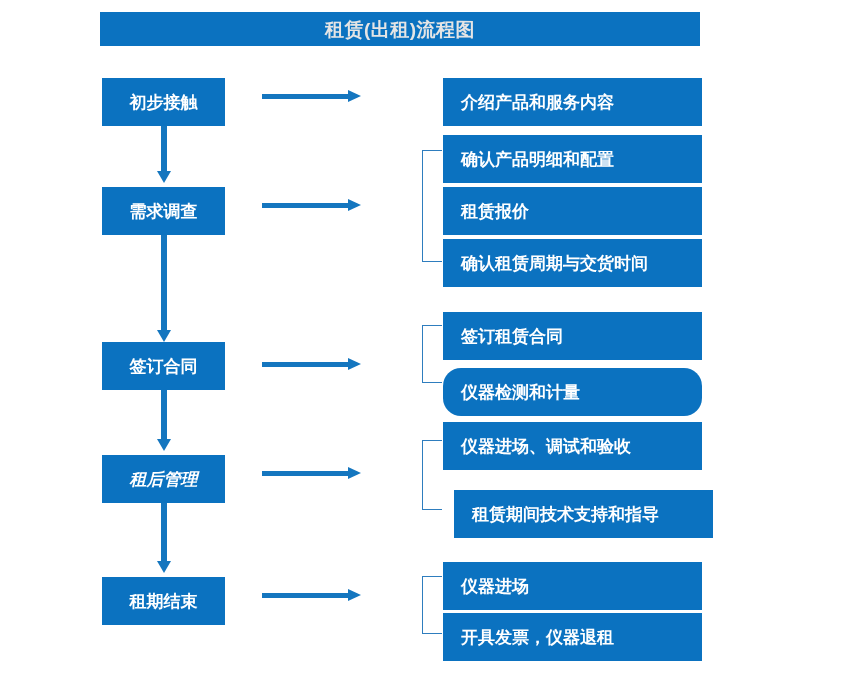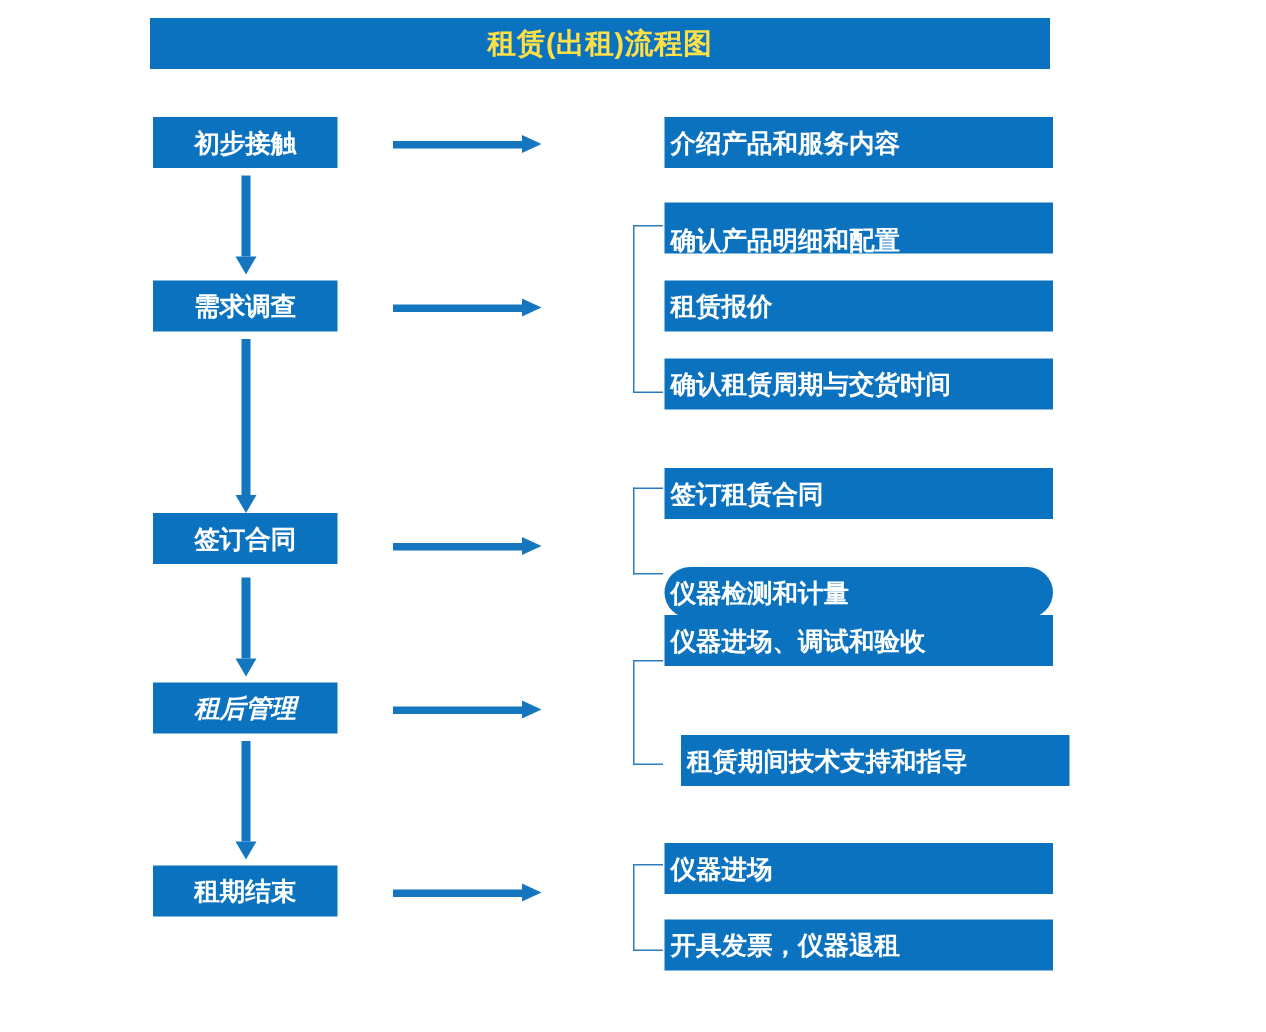--- a/index.html
+++ b/index.html
@@ -24,52 +24,52 @@
     left: 100px;
     top: 12px;
     width: 600px;
     height: 34px;
     background: #0B72C0;
     display: flex;
     align-items: center;
     justify-content: center;
   }
   .title-bar .title-text {
-    color: #fde047;
+    color: #e5e5e5;
     font-size: 19px;
     font-weight: bold;
     letter-spacing: 0.5px;
     line-height: 1;
   }
   
   .node {
     position: absolute;
     background: #0B72C0;
     display: flex;
     align-items: center;
-    height: 34px;
+    height: 48px;
     box-sizing: border-box;
   }
   .node .node-label {
     color: #ffffff;
     font-size: 17px;
     font-weight: bold;
     line-height: 1;
     white-space: nowrap;
   }
   .node.stage {
     left: 102px;
     width: 123px;
     justify-content: center;
   }
   .node.detail {
     left: 443px;
     width: 259px;
     justify-content: flex-start;
-    padding-left: 4px;
+    padding-left: 18px;
   }
   
   .h-arrow {
     position: absolute;
     left: 262px;
     width: 99px;
     height: 14px;
   }
   .h-arrow .shaft {
     position: absolute;
@@ -192,36 +192,36 @@
         <span class="node-label">租后管理</span>
       </div>
       <div class="node stage" style="top: 577px;">
         <span class="node-label">租期结束</span>
       </div>
     </div>
   <div id="layer-details">
       <div class="node detail" style="top: 78px;">
         <span class="node-label">介绍产品和服务内容</span>
       </div>
-      <div class="node detail" style="top: 135px; align-items: flex-end;">
+      <div class="node detail" style="top: 135px;">
         <span class="node-label">确认产品明细和配置</span>
       </div>
       <div class="node detail" style="top: 187px;">
         <span class="node-label">租赁报价</span>
       </div>
       <div class="node detail" style="top: 239px;">
         <span class="node-label">确认租赁周期与交货时间</span>
       </div>
       <div class="node detail" style="top: 312px;">
         <span class="node-label">签订租赁合同</span>
       </div>
-      <div class="node detail" style="top: 378px; border-radius: 18px;">
+      <div class="node detail" style="top: 368px; border-radius: 18px;">
         <span class="node-label">仪器检测和计量</span>
       </div>
-      <div class="node detail" style="top: 410px;">
+      <div class="node detail" style="top: 422px;">
         <span class="node-label">仪器进场、调试和验收</span>
       </div>
       <div class="node detail" style="top: 490px; margin-left: 11px;">
         <span class="node-label">租赁期间技术支持和指导</span>
       </div>
       <div class="node detail" style="top: 562px;">
         <span class="node-label">仪器进场</span>
       </div>
       <div class="node detail" style="top: 613px;">
         <span class="node-label">开具发票，仪器退租</span>

